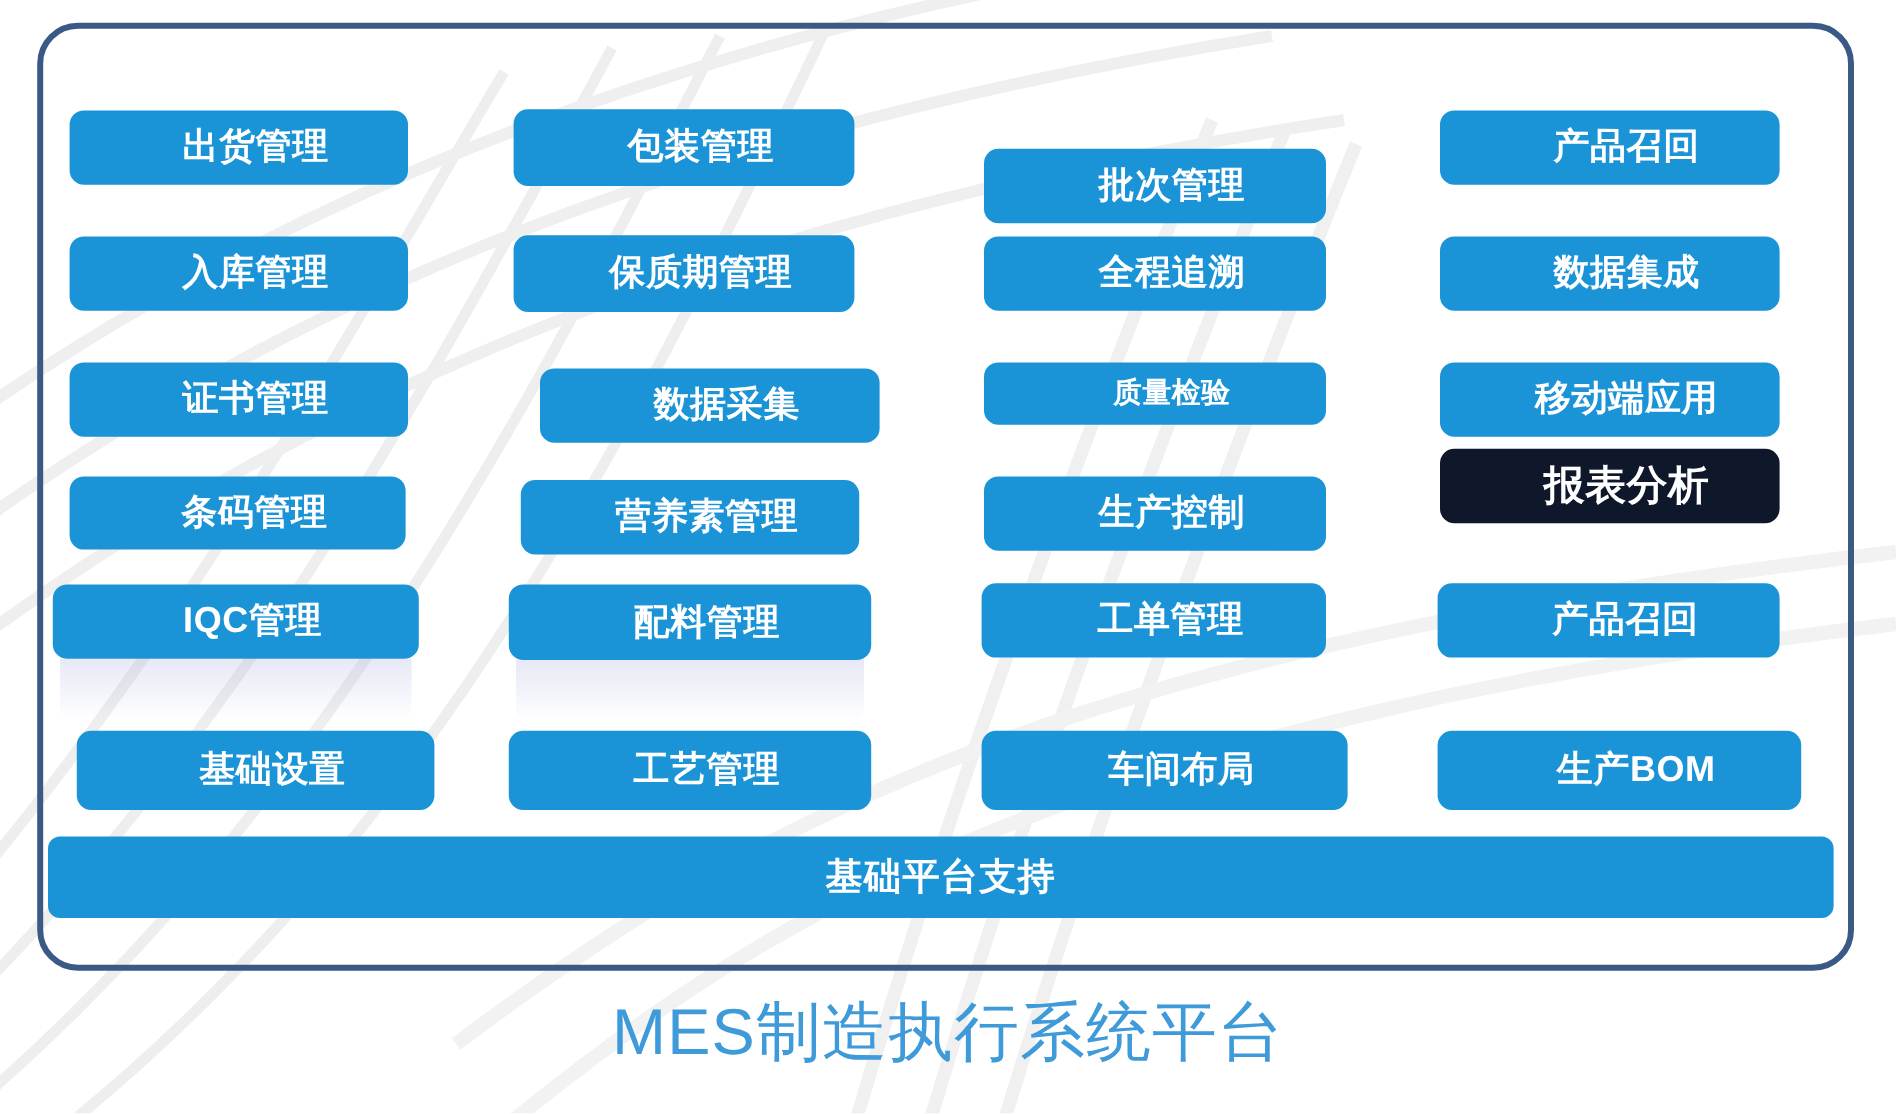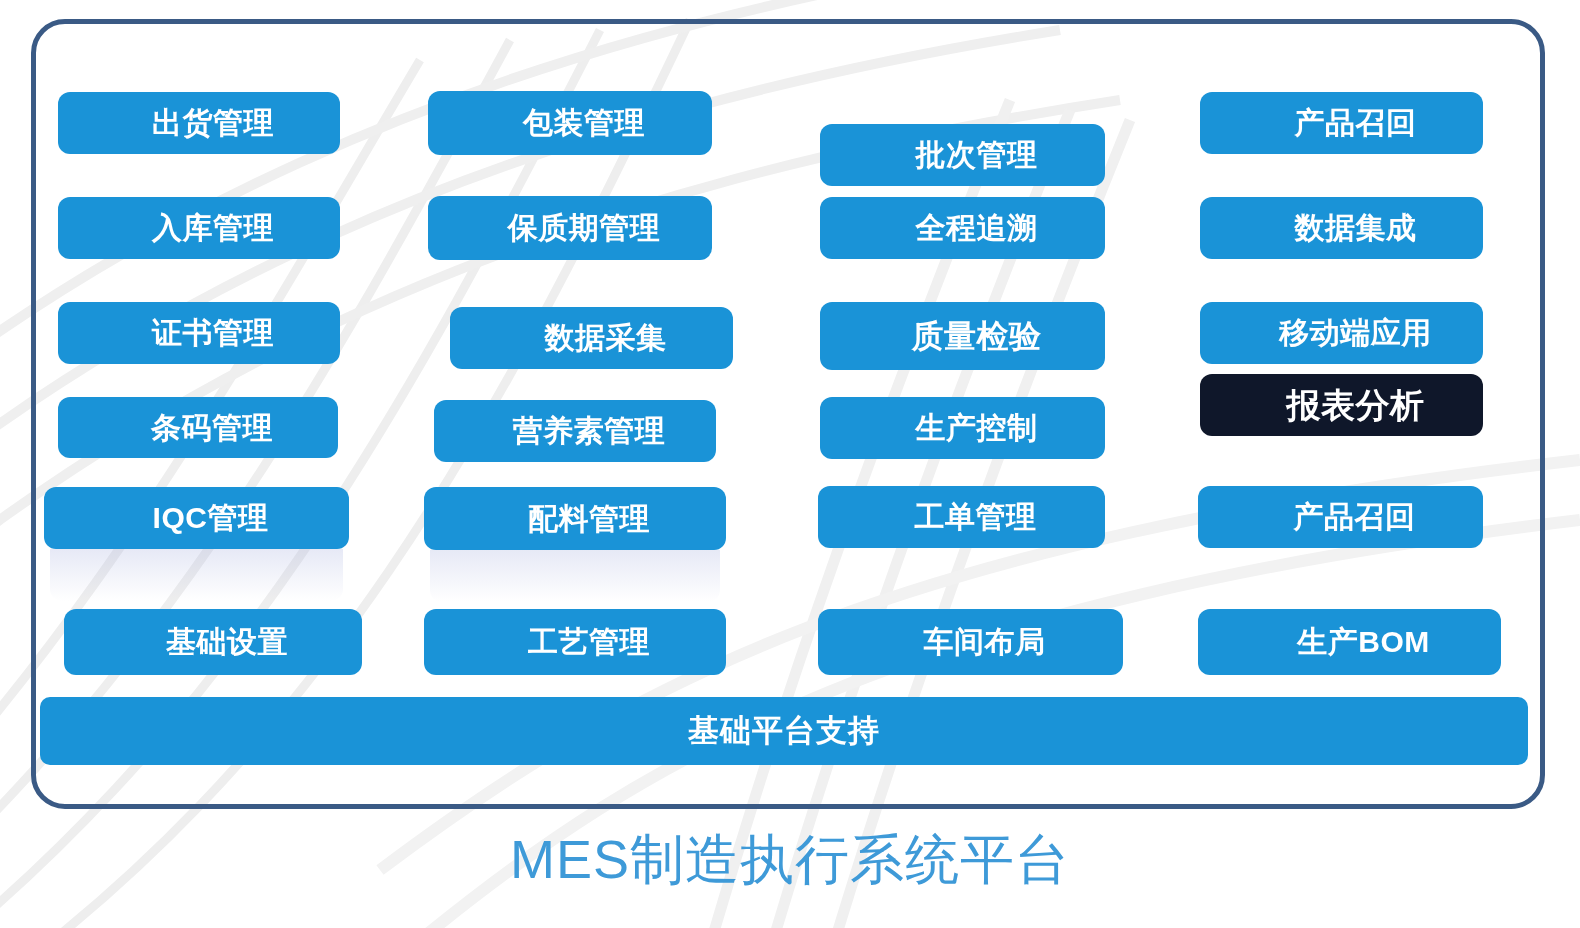--- a/index.html
+++ b/index.html
@@ -184,21 +184,21 @@
       </div>
       <div class="module" style="left: 424px; top: 609px; width: 302px; height: 66px; font-size: 30px; background: rgb(26, 147, 215);">
         <span class="label">工艺管理</span>
       </div>
       <div class="module" style="left: 820px; top: 92px; width: 285px; height: 62px; font-size: 30px; background: rgb(26, 147, 215); margin-top: 32px;">
         <span class="label">批次管理</span>
       </div>
       <div class="module" style="left: 820px; top: 197px; width: 285px; height: 62px; font-size: 30px; background: rgb(26, 147, 215);">
         <span class="label">全程追溯</span>
       </div>
-      <div class="module" style="left: 820px; top: 302px; width: 285px; height: 68px; font-size: 32px; background: rgb(26, 147, 215); align-items: center;">
+      <div class="module" style="left: 820px; top: 302px; width: 285px; height: 52px; font-size: 24px; background: rgb(26, 147, 215); align-items: center;">
         <span class="label">质量检验</span>
       </div>
       <div class="module" style="left: 820px; top: 397px; width: 285px; height: 62px; font-size: 30px; background: rgb(26, 147, 215); justify-content: center;">
         <span class="label">生产控制</span>
       </div>
       <div class="module" style="left: 818px; top: 486px; width: 287px; height: 62px; font-size: 30px; background: rgb(26, 147, 215);">
         <span class="label">工单管理</span>
       </div>
       <div class="module" style="left: 818px; top: 609px; width: 305px; height: 66px; font-size: 30px; background: rgb(26, 147, 215);">
         <span class="label">车间布局</span>

